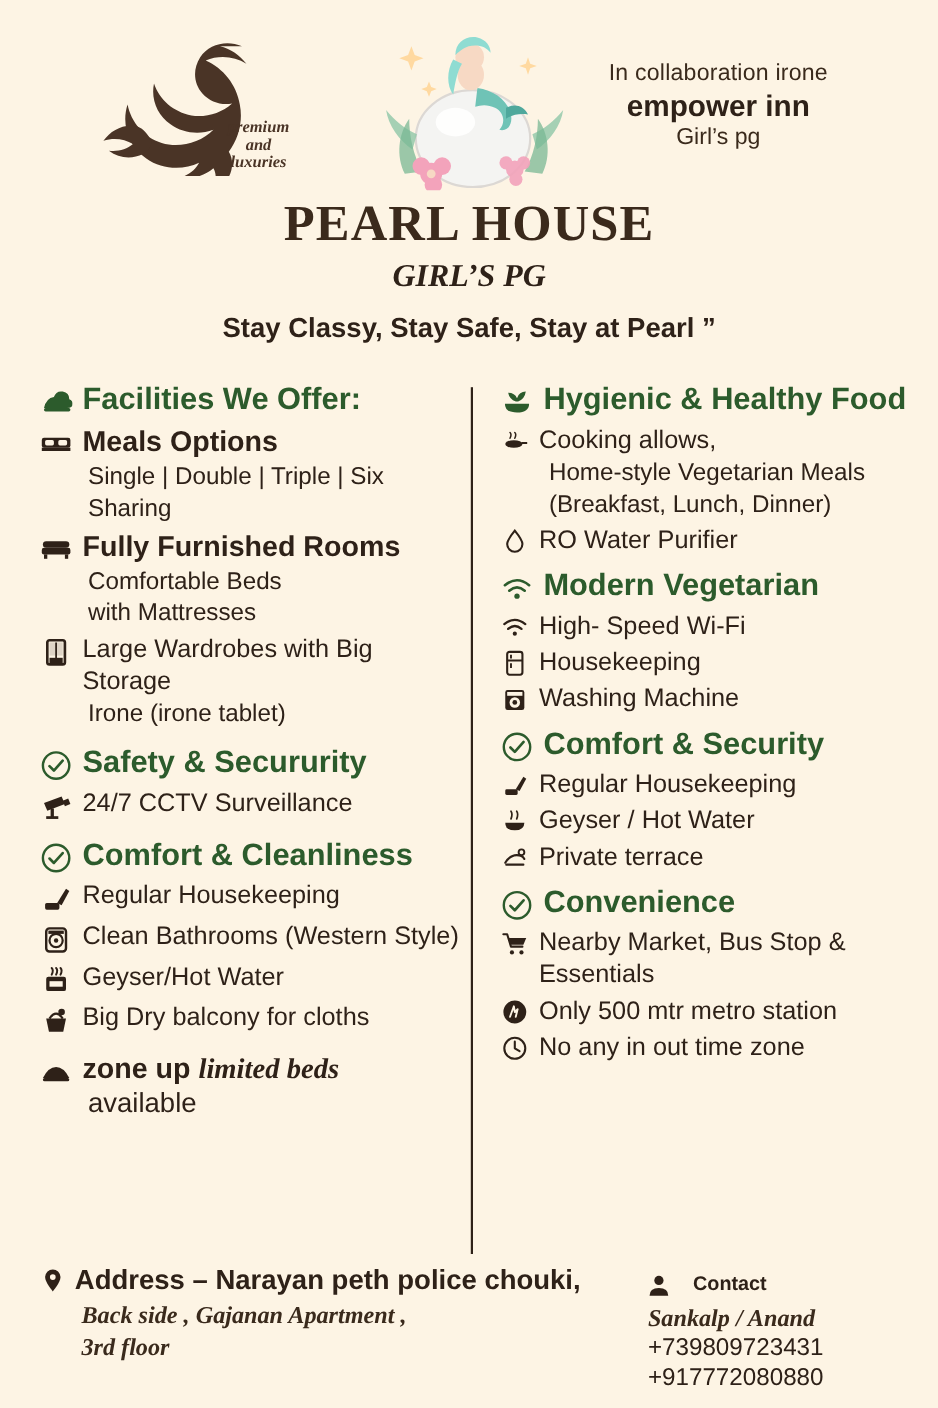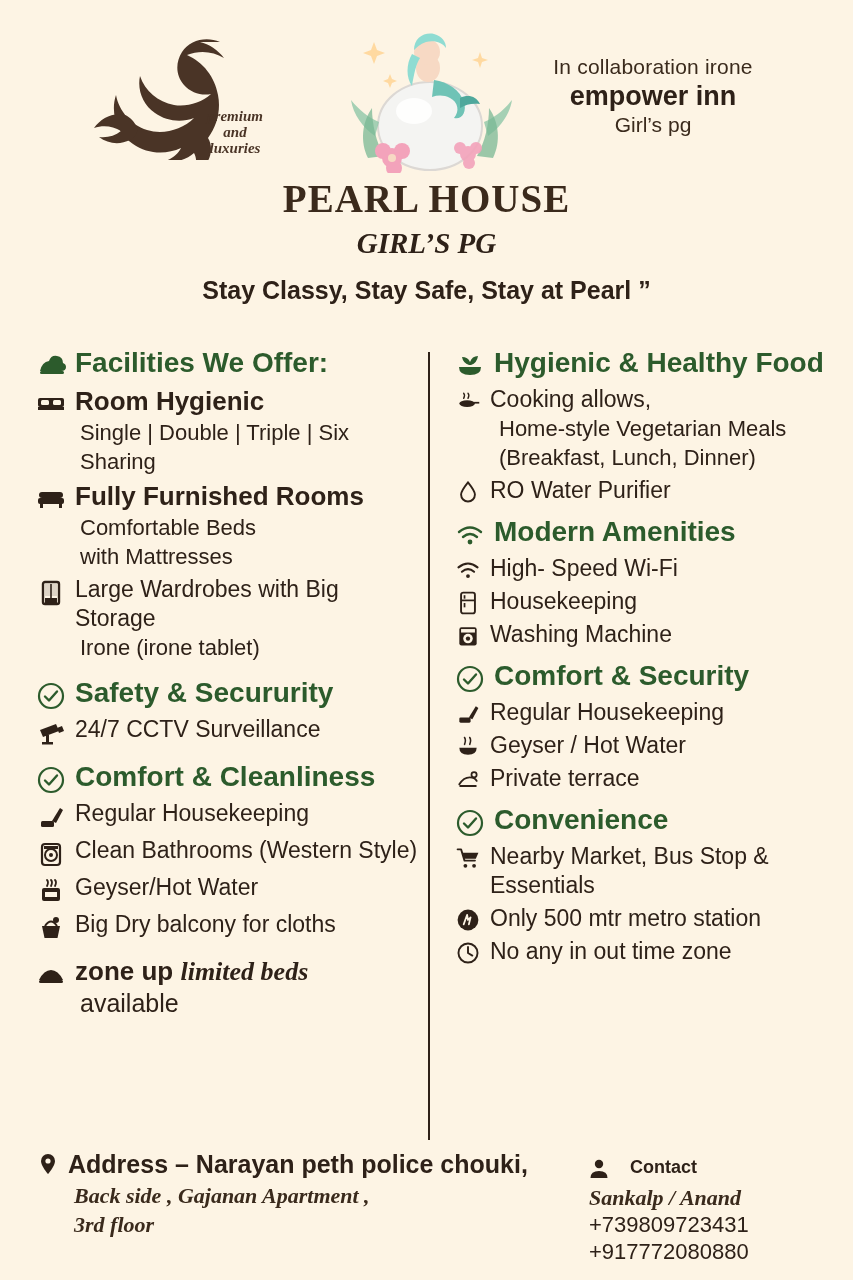--- a/index.html
+++ b/index.html
@@ -75,21 +75,21 @@
   .collab .collab-line3 {
     font-size: 21px;
     color: #3a2a1c;
     margin-top: 1px;
   }
 
   .title-main {
     text-align: center;
     font-family: "Liberation Serif", serif;
     font-weight: bold;
-    font-size: 39px;
+    font-size: 46px;
     letter-spacing: 1px;
     color: #3b2a1c;
     margin-top: -4px;
   }
   .title-sub {
     text-align: center;
     font-family: "Liberation Serif", serif;
     font-weight: bold;
     font-style: italic;
     font-size: 29px;
@@ -334,21 +334,21 @@
 
       <div class="item">
         <span class="icon">
           <svg viewBox="0 0 30 30" width="30" height="30">
               <rect x="2" y="10" width="26" height="9" rx="2" fill="#2e2118"></rect>
               <rect x="2" y="19" width="26" height="3" fill="#2e2118"></rect>
               <rect x="5" y="12" width="8" height="5" rx="1.5" fill="#fdf4e4"></rect>
               <rect x="17" y="12" width="8" height="5" rx="1.5" fill="#fdf4e4"></rect>
             </svg>
         </span>
-        <span class="itxt big">Room Hygienic</span>
+        <span class="itxt big">Meals Options</span>
       </div>
       <div class="sub">Single | Double | Triple | Six Sharing</div>
 
       <div class="item">
         <span class="icon">
           <svg viewBox="0 0 30 30" width="30" height="30">
               <rect x="3" y="9" width="24" height="6" rx="3" fill="#2e2118"></rect>
               <rect x="2" y="15" width="26" height="6" rx="2" fill="#2e2118"></rect>
               <rect x="4" y="21" width="3" height="4" fill="#2e2118"></rect>
               <rect x="23" y="21" width="3" height="4" fill="#2e2118"></rect>
@@ -494,21 +494,21 @@
       </div>
 
       <div class="sec-head" style="margin-top:12px">
         <span class="icon">
           <svg viewBox="0 0 30 30" width="30" height="30">
               <path d="M4 12 q11 -9 22 0" fill="none" stroke="#2c5b2c" stroke-width="2.4" stroke-linecap="round"></path>
               <path d="M8 17 q7 -6 14 0" fill="none" stroke="#2c5b2c" stroke-width="2.4" stroke-linecap="round"></path>
               <circle cx="15" cy="22" r="2.4" fill="#2c5b2c"></circle>
             </svg>
         </span>
-        <span class="htxt">Modern Amenities</span>
+        <span class="htxt">Modern Vegetarian</span>
       </div>
 
       <div class="item">
         <span class="icon small">
           <svg viewBox="0 0 30 30" width="26" height="26">
               <path d="M4 12 q11 -9 22 0" fill="none" stroke="#2e2118" stroke-width="2.4" stroke-linecap="round"></path>
               <path d="M8 17 q7 -6 14 0" fill="none" stroke="#2e2118" stroke-width="2.4" stroke-linecap="round"></path>
               <circle cx="15" cy="22" r="2.2" fill="#2e2118"></circle>
             </svg>
         </span>

